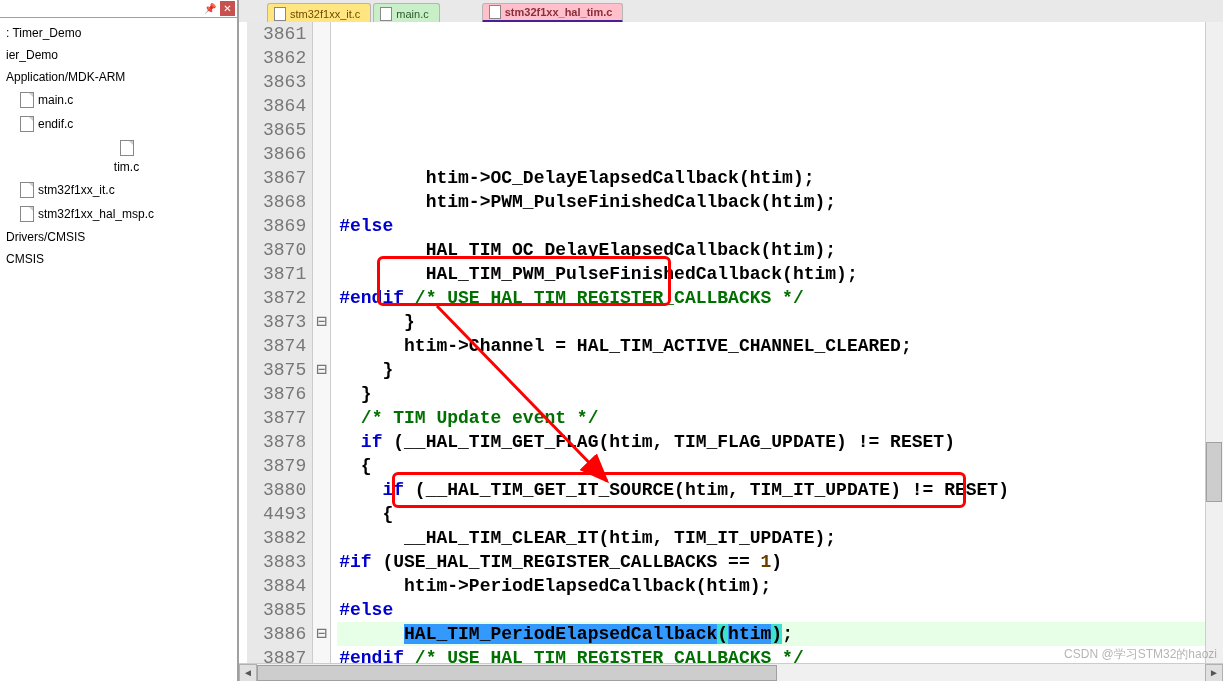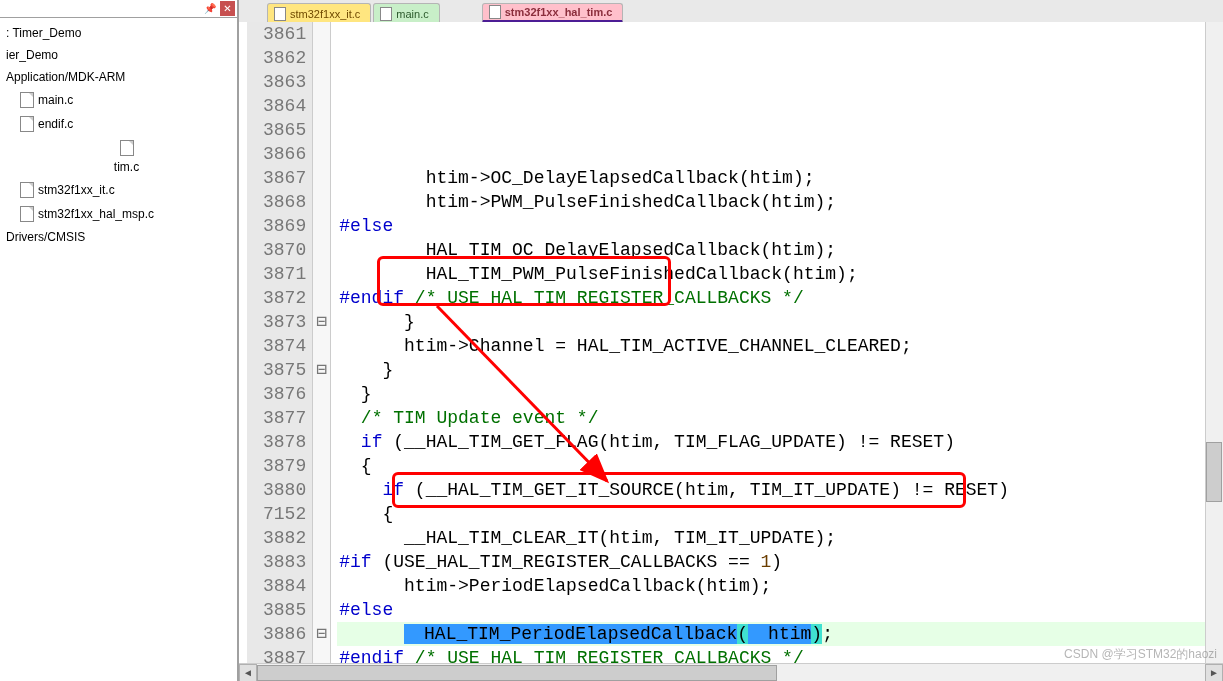--- a/index.html
+++ b/index.html
@@ -140,24 +140,25 @@
   }
   .fold-col .row, .ln-col .row, .change-col .row { height:24px; }
   .change-col {
     width: 6px;
     background: #fff;
   }
   .code-col {
     flex:1;
     white-space: pre;
     position: relative;
+    font-weight: bold;
   }
   .code-row { height:24px; padding-left: 2px; position:relative; }
   .hl-line { background: #e6ffe6; }
-  .sel { background: #3399ff; color: #000; padding-left: 20px; }
+  .sel { background: #3399ff; color: #000; }
   .sel-paren { background:#40e0d0; }
   
   .kw   { color: #0000cc; }       
   .cmt  { color: #007000; }       
   .num  { color: #6a3d00; }
   .txt  { color: #000; }
 
   
   .anno-box {
     position:absolute;
@@ -231,20 +232,23 @@
         <div class="tree-item" style="padding-left: 20px;">
           <span class="file-icon"></span>
           <span>stm32f1xx_it.c</span>
         </div>
         <div class="tree-item" style="padding-left: 20px;">
           <span class="file-icon"></span>
           <span>stm32f1xx_hal_msp.c</span>
         </div>
         <div class="tree-item">
           <span>Drivers/CMSIS</span>
+        </div>
+        <div class="tree-item">
+          <span>CMSIS</span>
         </div>
       </div>
   </div>
 
   <div class="right-side">
     <div class="tab-bar" id="tabbar">
         <div class="tab tab-0">
           <span class="file-ico"></span>
           <span>stm32f1xx_it.c</span>
         </div>
@@ -274,21 +278,21 @@
             <div class="row">3871</div>
             <div class="row">3872</div>
             <div class="row">3873</div>
             <div class="row">3874</div>
             <div class="row">3875</div>
             <div class="row">3876</div>
             <div class="row">3877</div>
             <div class="row">3878</div>
             <div class="row">3879</div>
             <div class="row">3880</div>
-            <div class="row">7152</div>
+            <div class="row">4493</div>
             <div class="row">3882</div>
             <div class="row">3883</div>
             <div class="row">3884</div>
             <div class="row">3885</div>
             <div class="row">3886</div>
             <div class="row">3887</div>
           </div>
         <div class="fold-col" id="foldcol">
             <div class="row"> </div>
             <div class="row"> </div>

